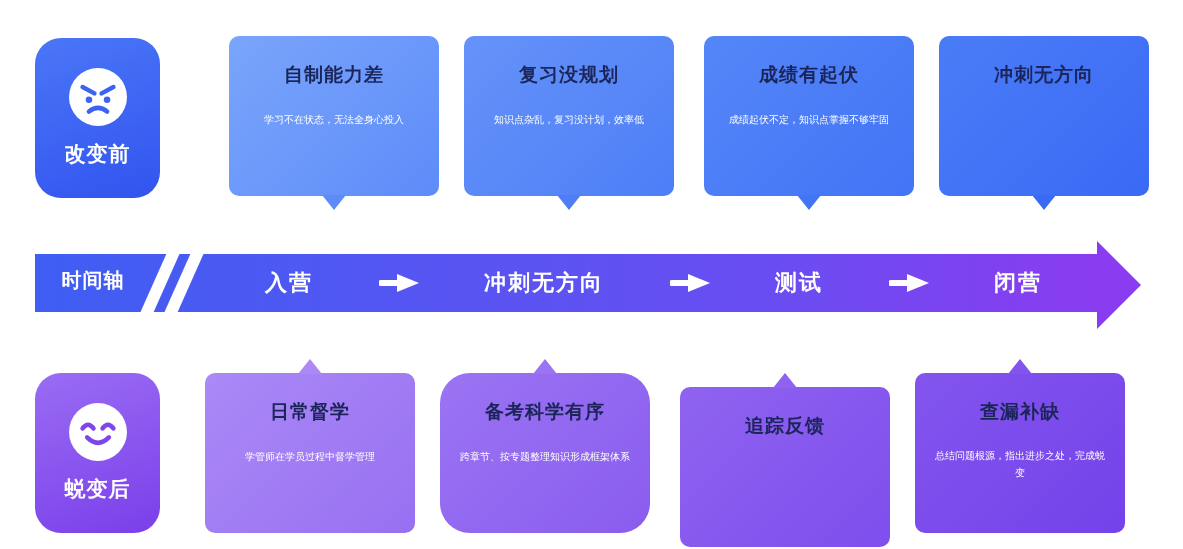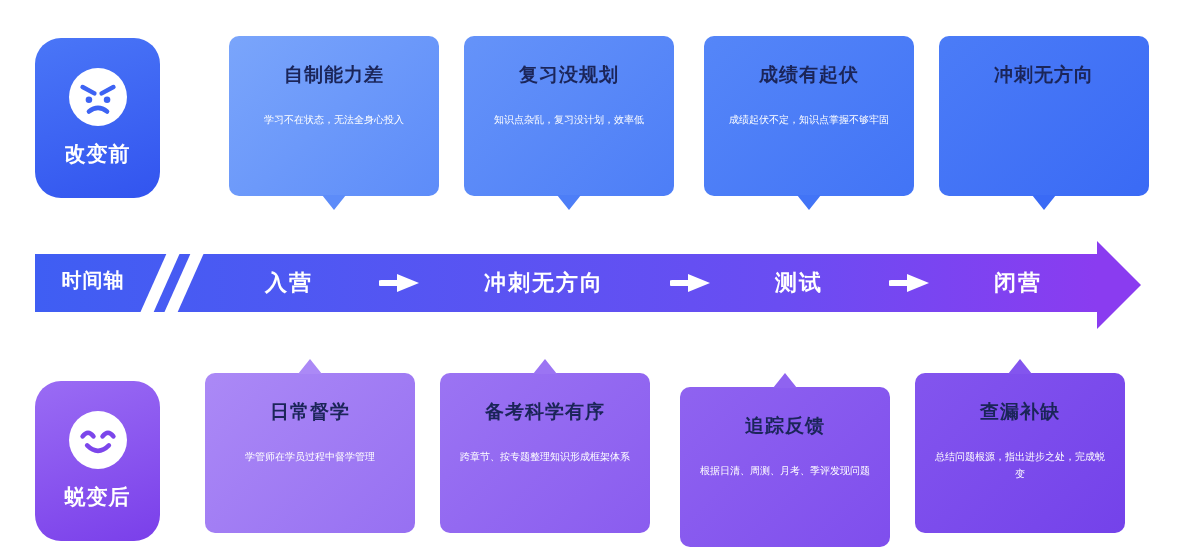--- a/index.html
+++ b/index.html
@@ -3,43 +3,43 @@
 <meta charset="utf-8">
 <style>
   * { margin:0; padding:0; box-sizing:border-box; }
   body { background:#fff; font-family:"Liberation Sans", sans-serif; }
   .canvas { position:relative; width:1183px; height:549px; background:#fff; overflow:hidden; }
 
   
   .badge { position:absolute; left:35px; width:125px; height:160px; border-radius:26px;
            display:flex; flex-direction:column; align-items:center; justify-content:center; gap:14px; }
   .badge-before { top:38px; background:linear-gradient(160deg,#4a76f7 0%,#3254ef 100%); }
-  .badge-after  { top:373px; background:linear-gradient(160deg,#9a6cf4 0%,#7a3fea 100%);margin-top:8px; }
+  .badge-after  { top:373px; background:linear-gradient(160deg,#9a6cf4 0%,#7a3fea 100%); }
   .badge-label { color:#fff; font-size:21px; font-weight:bold; letter-spacing:1px; }
 
   
   .card { position:absolute; width:210px; height:160px; border-radius:10px; padding:26px 18px 0; }
   .card-top { top:36px;margin-left:24px; }
   .card-bottom { top:373px; }
   .card-title { text-align:center; font-size:19px; font-weight:bold; color:#1b2559; margin-bottom:24px; letter-spacing:1px; }
   .card-desc { color:#fff; font-size:10px; line-height:1.65; text-align:center; }
   .tail { position:absolute; left:50%; transform:translateX(-50%); width:0; height:0;
           border-left:12px solid transparent; border-right:12px solid transparent; }
   .tail-down { bottom:-14px; border-top-width:15px; border-top-style:solid; }
   .tail-up { top:-14px; border-bottom-width:15px; border-bottom-style:solid; }
 
   .ct0 { left:205px; background:linear-gradient(135deg,#7aa5fb,#5d8cf9); } .ct0 .tail{border-top-color:#5d8cf9;}
   .ct1 { left:440px; background:linear-gradient(135deg,#6593f9,#4d7ef7); } .ct1 .tail{border-top-color:#4d7ef7;}
   .ct2 { left:680px; background:linear-gradient(135deg,#5586f8,#4274f6); } .ct2 .tail{border-top-color:#4274f6;}
   .ct3 { left:915px; background:linear-gradient(135deg,#4b7cf7,#3a6af5); } .ct3 .tail{border-top-color:#3a6af5;}
 
   .cb0 { left:205px; background:linear-gradient(135deg,#ab89f6,#9770f2); } .cb0 .tail{border-bottom-color:#ab89f6;}
-  .cb1 { left:440px; background:linear-gradient(135deg,#9b74f3,#8a5cef); } .cb1 .tail{border-bottom-color:#9b74f3;}
+  .cb1 { left:440px; background:linear-gradient(135deg,#9b74f3,#8a5cef);border-radius:30px; } .cb1 .tail{border-bottom-color:#9b74f3;}
   .cb2 { left:680px; background:linear-gradient(135deg,#8f63f0,#7f4eed);margin-top:14px; } .cb2 .tail{border-bottom-color:#8f63f0;}
-  .cb3 { left:915px; background:linear-gradient(135deg,#8355ee,#7442ea); } .cb3 .tail{border-bottom-color:#8355ee;}
+  .cb3 { left:915px; background:linear-gradient(135deg,#8355ee,#7442ea);font-family:Liberation Mono, monospace; } .cb3 .tail{border-bottom-color:#8355ee;}
 
   
   .timeline { position:absolute; left:0; top:240px; width:1183px; height:90px; }
   .tl-bar { position:absolute; left:35px; top:14px; width:1062px; height:58px;
             background:linear-gradient(90deg,#3f5ef3 0%,#6a4df2 70%,#8a3cf0 100%); }
   .tl-head { position:absolute; left:1097px; top:1px; width:0; height:0;
              border-top:44px solid transparent; border-bottom:44px solid transparent;
              border-left:44px solid #8a3cf0; }
   .tl-slash { position:absolute; top:6px; width:12px; height:74px; background:#fff; transform:rotate(24deg); }
   .tl-slash.s1 { left:154px; } .tl-slash.s2 { left:178px; }
@@ -129,21 +129,20 @@
     <div class="card-desc">学管师在学员过程中督学管理</div>
     <div class="tail tail-up"></div>
   </div>
   <div class="card card-bottom cb1">
     <div class="card-title">备考科学有序</div>
     <div class="card-desc">跨章节、按专题整理知识形成框架体系</div>
     <div class="tail tail-up"></div>
   </div>
   <div class="card card-bottom cb2">
     <div class="card-title">追踪反馈</div>
-    <div class="card-desc">根据日清、周测、月考、季评发现问题</div>
     <div class="tail tail-up"></div>
   </div>
   <div class="card card-bottom cb3">
     <div class="card-title">查漏补缺</div>
     <div class="card-desc">总结问题根源，指出进步之处，完成蜕变</div>
     <div class="tail tail-up"></div>
   </div>
 
 </div>
 

